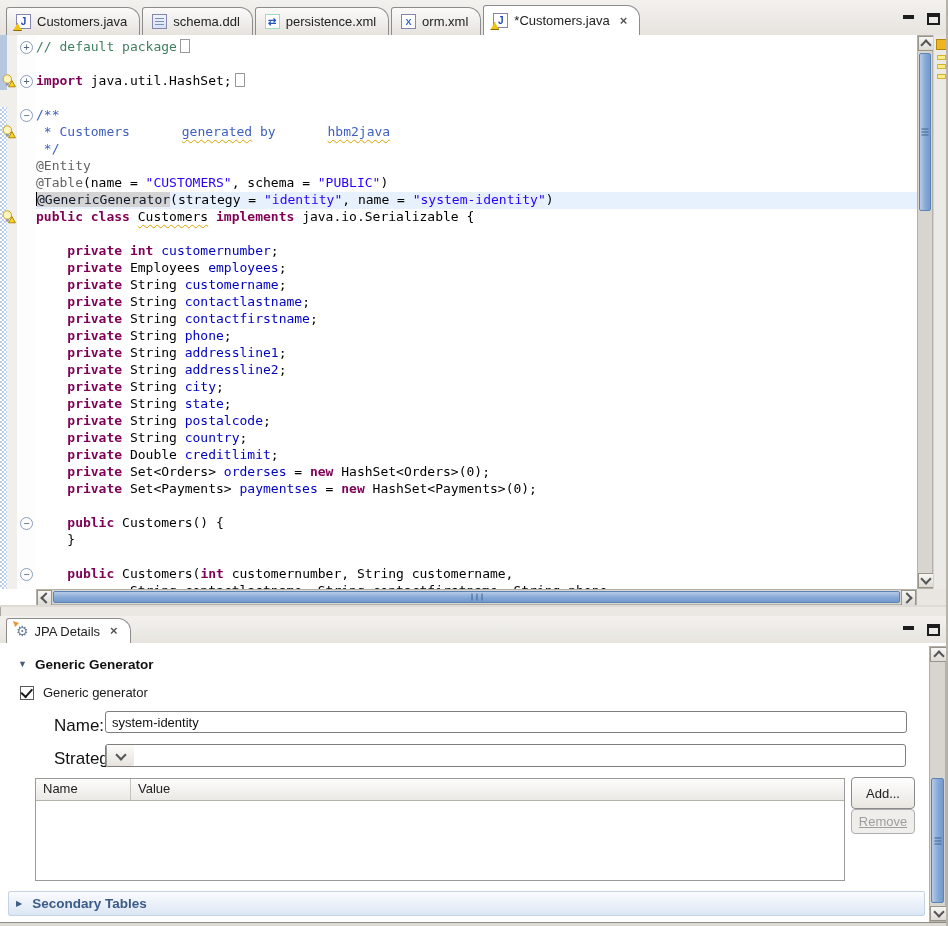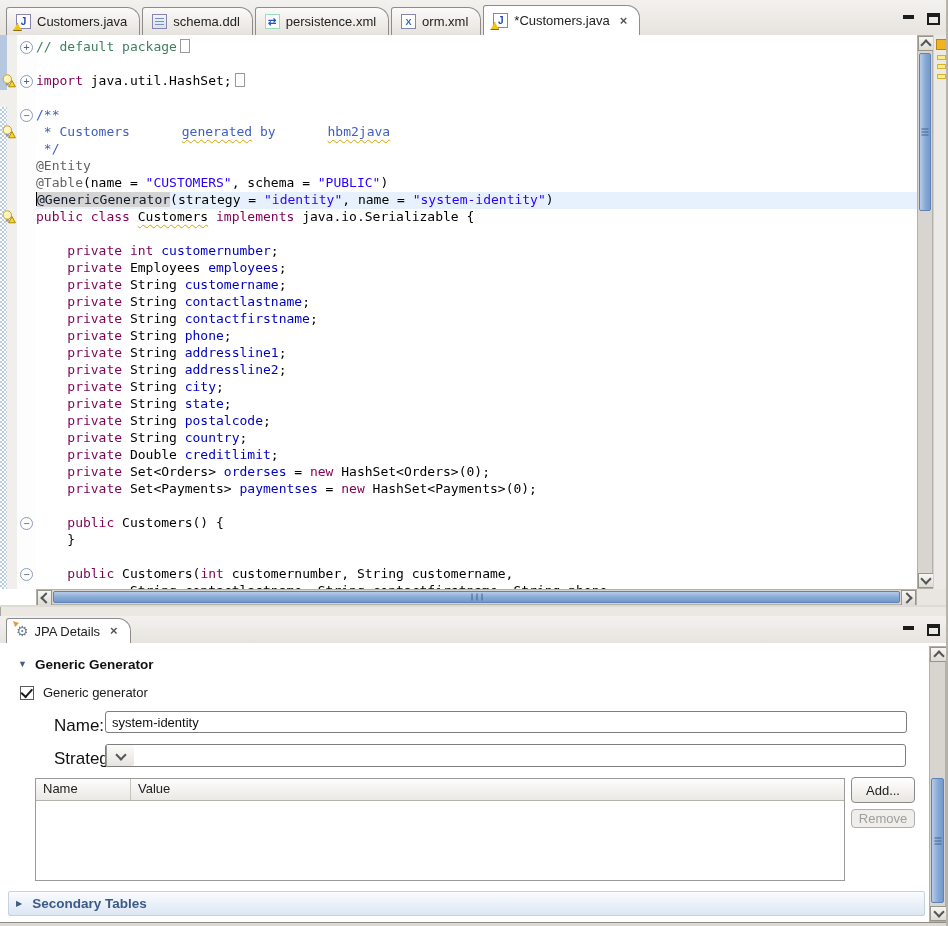--- a/index.html
+++ b/index.html
@@ -72,21 +72,21 @@
   .fm{position:absolute;left:3px;width:13px;height:13px;border-radius:50%;border:1px solid #8a9cb8;
       color:#55657f;font:10px/11px "DejaVu Sans Mono",monospace;text-align:center;background:#fff;box-sizing:border-box;}
   #code-lines{position:absolute;left:36px;top:0;width:881px;height:554px;padding-top:4px;box-sizing:border-box;
       font-family:"DejaVu Sans Mono",monospace;font-size:13px;overflow:hidden;cursor:text;}
   .code-line{height:17px;white-space:pre;}
   .code-line.current{background:#e7f1fd;}
   .tk-c{color:#3f7f5f;}
   .tk-j{color:#3f5fbf;}
   .tk-jw{color:#3f5fbf;text-decoration:underline;text-decoration-style:wavy;text-decoration-color:#d8a400;text-underline-offset:3px;text-decoration-thickness:1px;margin-left:44px;}
   .tk-a{color:#646464;}
-  .tk-k{color:#7f0055;font-weight:normal;text-align:center;}
+  .tk-k{color:#7f0055;font-weight:bold;text-align:center;}
   .tk-s{color:#2a00ff;}
   .tk-f{color:#0000c0;}
   .tk-d{color:#000;}
   .tk-dw{color:#000;text-decoration:underline;text-decoration-style:wavy;text-decoration-color:#d8a400;text-underline-offset:3px;text-decoration-thickness:1px;margin-top:8px;}
   .tk-occ{color:#0f172a;background:#d4d4d4;}
   .caret{display:inline-block;width:0;border-left:2px solid #000;height:14px;vertical-align:-2px;margin-right:-1px;}
   .collapse-box{display:inline-block;width:8px;height:12px;border:1px solid #9a9a9a;vertical-align:-2px;margin-left:3px;background:#fff;}
   
   #ed-vscroll{left:917px;top:0;width:16px;height:554px;}
   #ov-ruler{position:absolute;left:933px;top:0;width:15px;height:554px;background:#eceae7;border-left:1px solid #d4d1cc;box-sizing:border-box;}
@@ -112,22 +112,22 @@
   .combo-value{flex:1;padding:0 6px;font-size:13px;color:#111;}
   .combo-btn{width:27px;height:100%;border-left:1px solid #9a9a9a;background:linear-gradient(#fbfbfa,#e7e4df);
       display:flex;align-items:center;justify-content:center;border-radius:0 2px 2px 0;}
   #props-table{position:absolute;left:35px;top:135px;width:810px;height:103px;border:1px solid #9a9a9a;box-sizing:border-box;background:#fff;}
   .thead{display:flex;height:21px;background:linear-gradient(#fcfcfb,#ebe9e5);border-bottom:1px solid #b5b2ac;}
   .th{padding:2px 7px;font-size:13px;color:#222;box-sizing:border-box;}
   .th.c0{width:95px;border-right:1px solid #c6c3bd;}
   .side-btn{position:absolute;left:851px;width:64px;box-sizing:border-box;border:1px solid #8a8a8a;border-radius:4px;
       background:linear-gradient(#ffffff,#e9e6e1);font:13px "Liberation Sans",sans-serif;color:#222;
       display:flex;align-items:center;justify-content:center;}
-  #add-btn{top:134px;height:26px;}
-  #remove-btn{top:166px;height:19px;color:#9e9e9e;border-color:#aeaeae;background:#f0eeea;}
+  #add-btn{top:134px;height:32px;}
+  #remove-btn{top:166px;height:25px;color:#9e9e9e;border-color:#aeaeae;background:#f0eeea;text-decoration:underline;}
   #secondary-bar{position:absolute;left:8px;top:248px;width:917px;height:25px;box-sizing:border-box;
       border:1px solid #c4d2e4;border-radius:2px;background:linear-gradient(#fbfcfe,#dbe6f4);
       display:flex;align-items:center;gap:10px;padding-left:7px;}
   .sec2-tri{color:#3c5a86;font-size:8px;line-height:8px;}
   .sec2-title{font-weight:bold;font-size:13.5px;color:#3c5a86;}
   #jpa-vscroll-track{left:929px;top:646px;width:17px;height:276px;}
   #right-edge{position:absolute;right:0;top:0;width:2px;height:926px;background:#b6b3ad;}
 </style>
 </head>
 <body>

